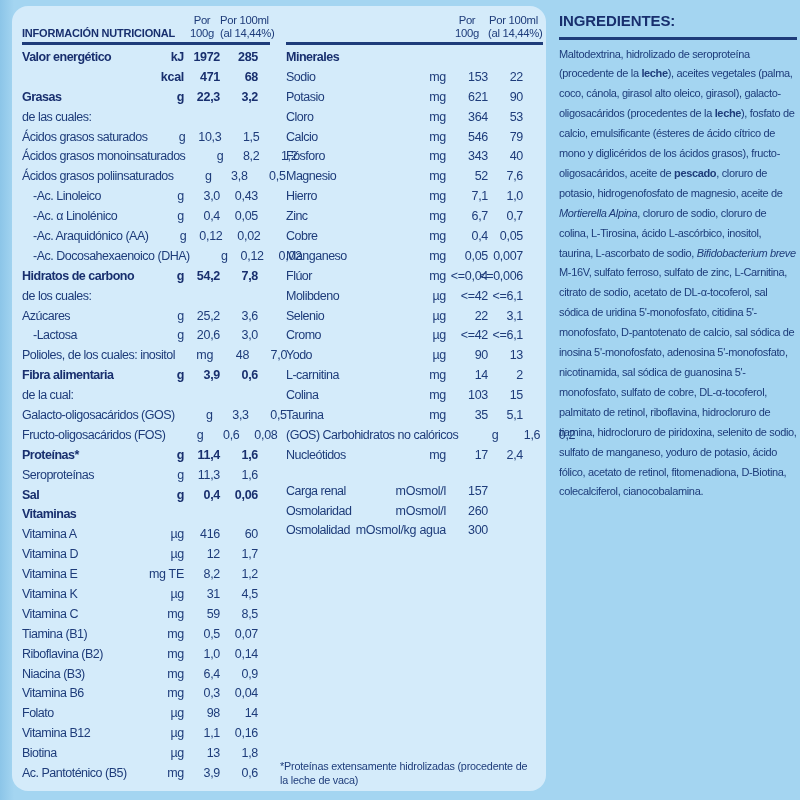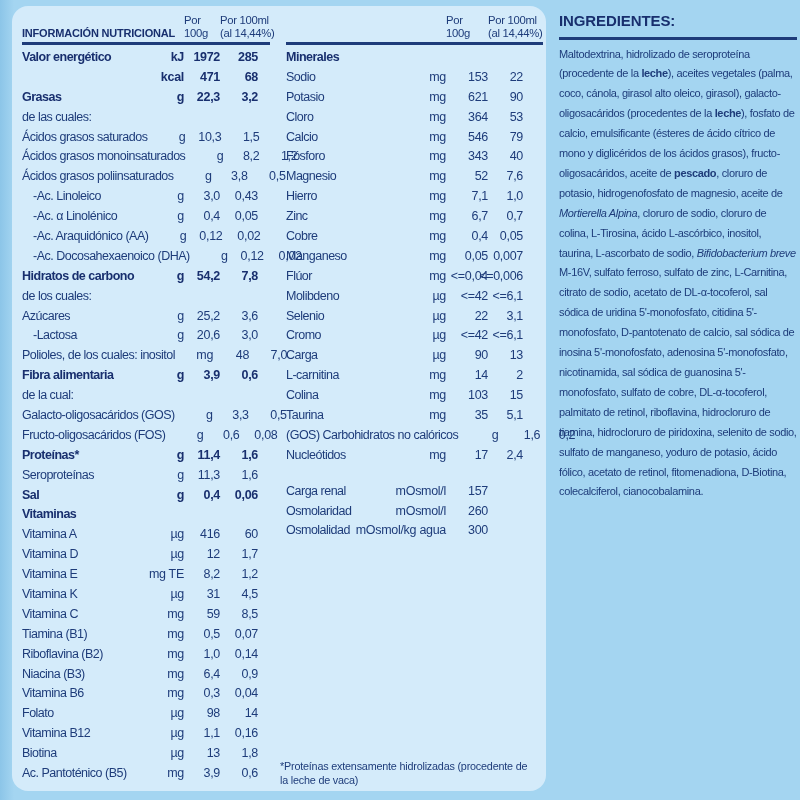--- a/index.html
+++ b/index.html
@@ -10,21 +10,21 @@
   .panel{position:absolute;left:12px;top:6px;width:534px;height:785px;
          background:var(--panel,#d4ebfa);border-radius:16px;}
   .table{position:absolute;}
   .tableL{left:22px;top:8px;width:248px;}
   .tableM{left:286px;top:8px;width:257px;}
   .thead{display:grid;grid-template-columns:1fr 36px 50px;align-items:end;
          padding-bottom:3px;border-bottom:3px solid var(--navy,#1e3c7a);height:37px;box-sizing:border-box;}
   .tableM .thead{grid-template-columns:1fr 42px 55px;}
   .title{font-size:11px;font-weight:700;white-space:nowrap;letter-spacing:-0.2px;color:var(--navyB,#182f6e);}
   .h1,.h2{font-size:11.3px;line-height:12.5px;letter-spacing:-0.3px;}
-  .h1 span,.h2 span{display:block;text-align:left;white-space:nowrap;}
+  .h1 span,.h2 span{display:block;text-align:center;white-space:nowrap;}
   .h2{padding-right:4px;}
   .rows{margin-top:2px;}
   .r{display:grid;grid-template-columns:1fr 38px 36px 50px;height:19.9px;
      align-items:center;font-size:12.5px;letter-spacing:-0.3px;}
   .tableM .r{grid-template-columns:1fr 40px 42px 55px;}
   .r.b{font-weight:700;color:var(--navyB,#182f6e);}
   .lbl{white-space:nowrap;letter-spacing:-0.5px;}
   .lbl.ind{padding-left:11px;}
   .unit,.v1,.v2{display:flex;justify-content:flex-end;white-space:nowrap;}
   .tableL .v2{padding-right:12px;}
@@ -380,21 +380,21 @@
           <span class="v1">22</span>
           <span class="v2">3,1</span>
         </div>
         <div class="r">
           <span class="lbl">Cromo</span>
           <span class="unit">µg</span>
           <span class="v1">&lt;=42</span>
           <span class="v2">&lt;=6,1</span>
         </div>
         <div class="r">
-          <span class="lbl">Carga</span>
+          <span class="lbl">Yodo</span>
           <span class="unit">µg</span>
           <span class="v1">90</span>
           <span class="v2">13</span>
         </div>
         <div class="r">
           <span class="lbl">L-carnitina</span>
           <span class="unit">mg</span>
           <span class="v1">14</span>
           <span class="v2">2</span>
         </div>

